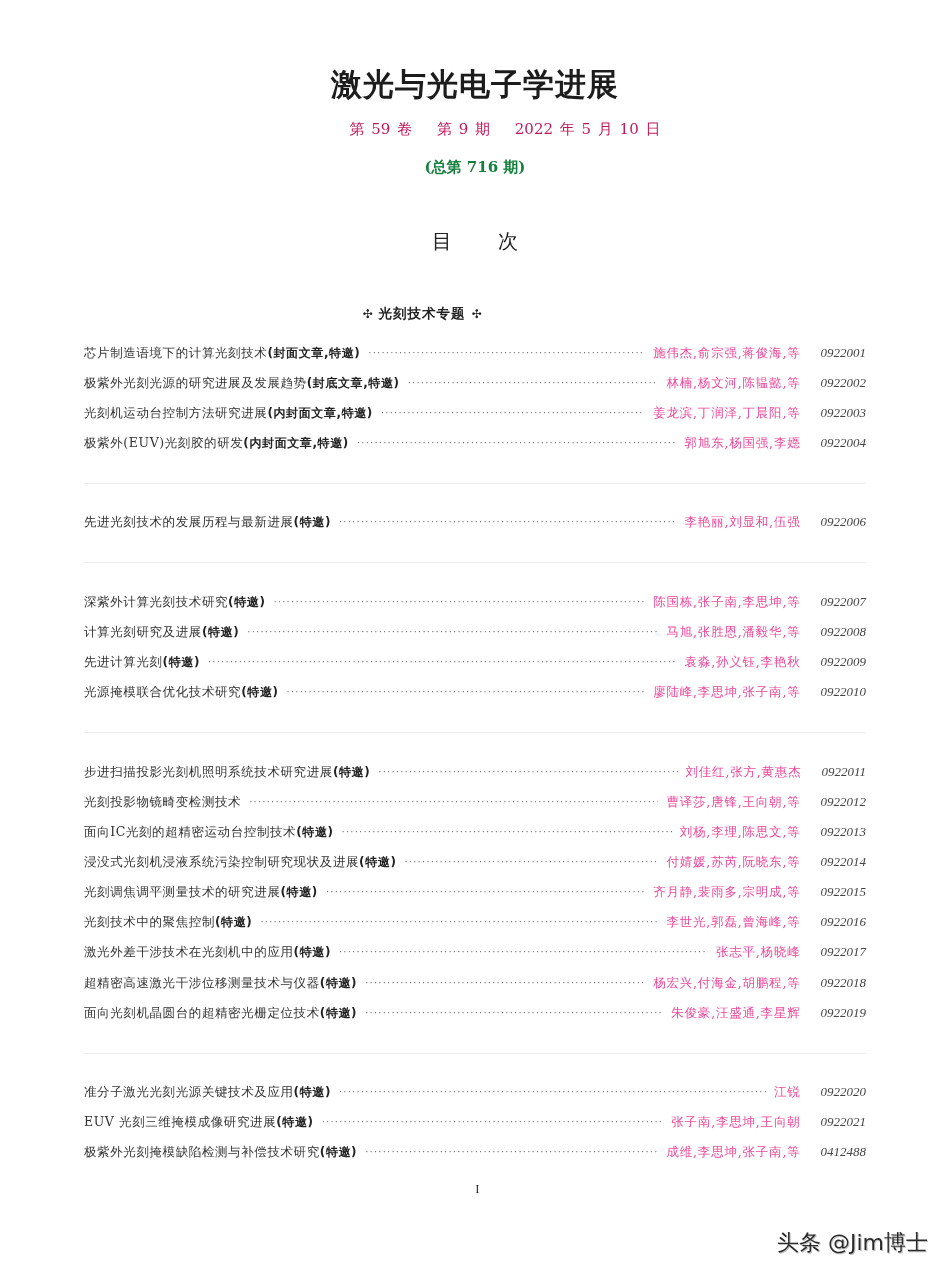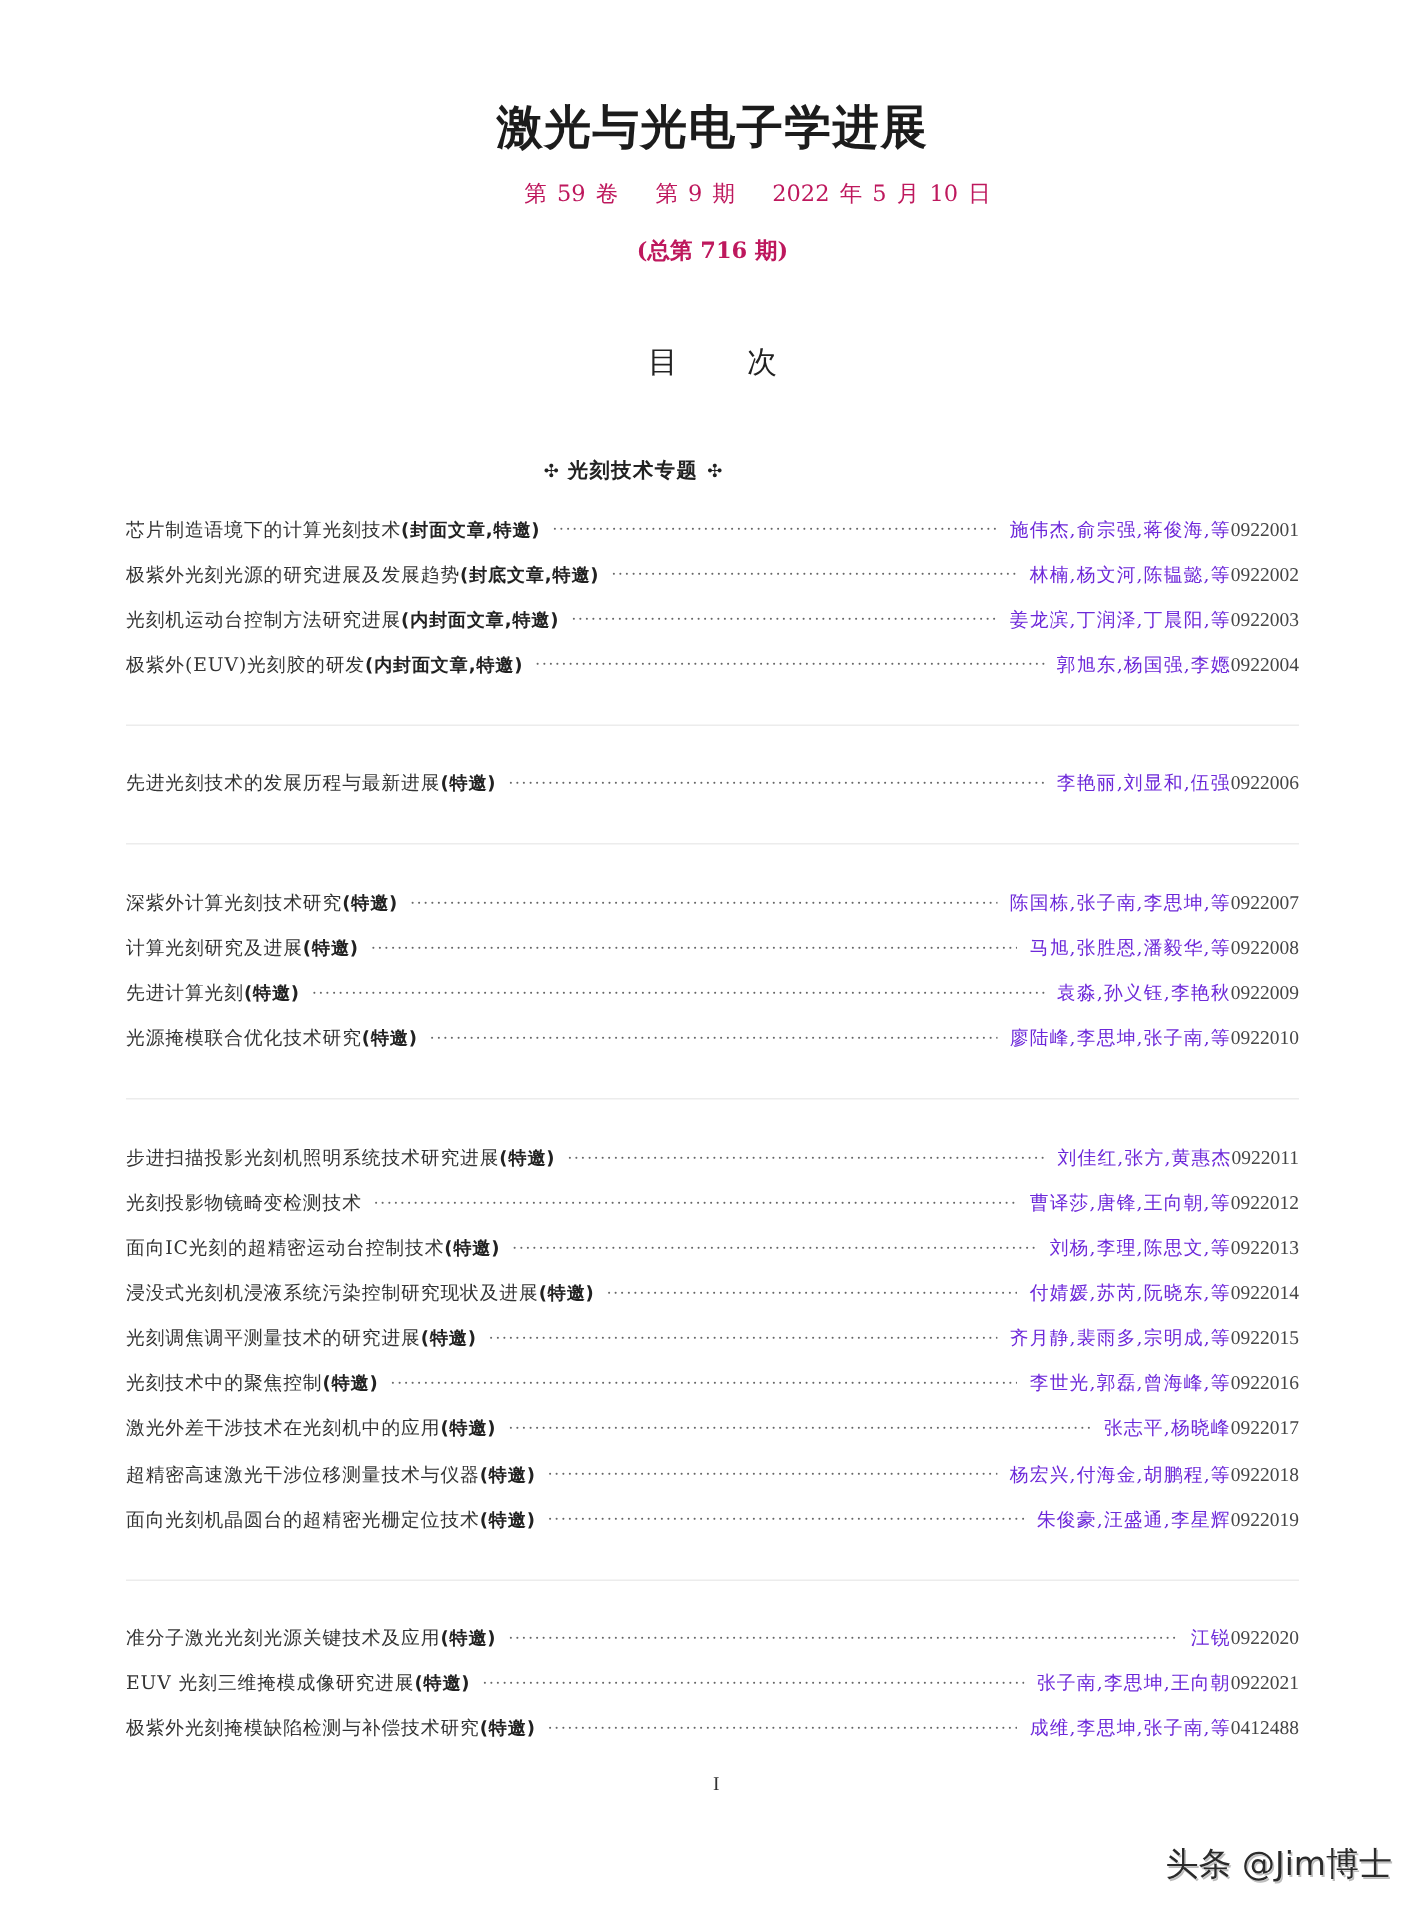--- a/index.html
+++ b/index.html
@@ -12,21 +12,21 @@
     font-family: "DejaVu Sans", "Liberation Sans", sans-serif;
     font-weight: bold; font-size: 31px; letter-spacing: 1px; color: #1c1c1c;
   }
   .issue-line {
     position: absolute; left: 0; width: 950px; top: 120px; text-align: center;
     font-weight: normal; font-size: 15px; color: #be185d; word-spacing: 2px; padding-left: 30px;
   }
   .issue-line .gap { display: inline-block; width: 18px; }
   .total-issue {
     position: absolute; left: 0; width: 950px; top: 158px; text-align: center;
-    font-weight: bold; font-size: 15px; color: #be185d;
+    font-weight: bold; font-size: 15px; color: #15803d;
   }
   .toc-heading {
     position: absolute; left: 0; width: 950px; top: 228px; text-align: center;
     font-weight: normal; font-size: 20px; color: #222; letter-spacing: 46px;
     padding-left: 46px; box-sizing: border-box;
   }
   .section-title {
     position: absolute; left: 0; width: 844px; top: 305px; text-align: center;
     font-family: "DejaVu Sans", "Liberation Sans", sans-serif;
     font-weight: bold; font-size: 13.5px; color: #222; letter-spacing: 1px;
@@ -42,22 +42,22 @@
   }
   .entry .t { flex: 0 0 auto; letter-spacing: 0.6px; }
   .entry .tag { font-family: "DejaVu Sans", "Liberation Sans", sans-serif; font-weight: bold; font-size: 12px; color: #222; }
   .entry .dots {
     flex: 1 1 auto; margin: 0 8px; overflow: hidden; color: #666;
     letter-spacing: 1.2px; font-size: 10px; position: relative; top: -1px;
   }
   .entry .dots::before {
     content: "································································································································································";
   }
-  .entry .au { flex: 0 0 auto; letter-spacing: 0.8px; color: #6d28d9; }
-  .entry .pg { flex: 0 0 auto; margin-left: 0; color: #444; font-family: "Liberation Serif", "DejaVu Serif", serif; font-size: 13px; }
+  .entry .au { flex: 0 0 auto; letter-spacing: 0.8px; color: #ec4899; }
+  .entry .pg { flex: 0 0 auto; margin-left: 20px; color: #444; font-family: "Liberation Serif", "DejaVu Serif", serif; font-size: 13px; font-style: italic; }
   .sep {
     position: absolute; left: 84px; width: 782px; height: 0;
     border-top: 1px solid #ececec;
   }
   .page-num {
     position: absolute; left: 0; width: 955px; top: 1181px; text-align: center;
     font-family: "Liberation Serif", "DejaVu Serif", serif; font-size: 13px; color: #333;
   }
   .watermark {
     position: absolute; right: 22px; top: 1228px;

